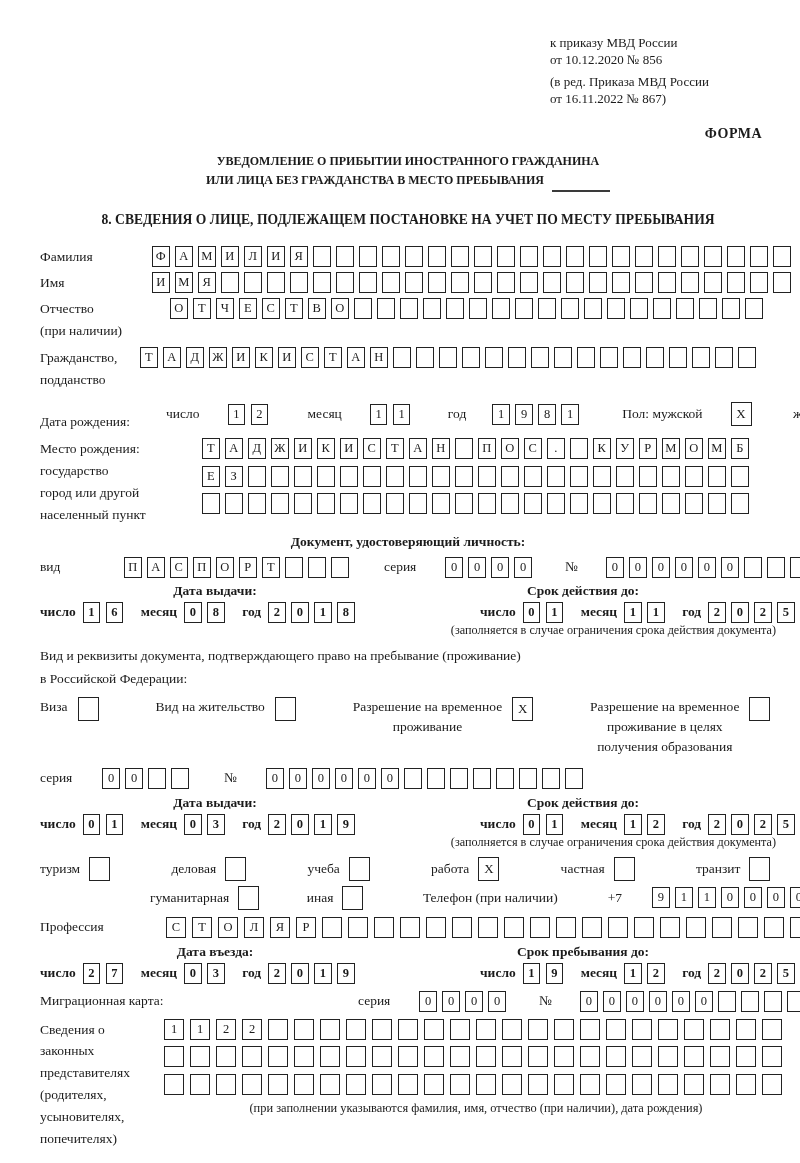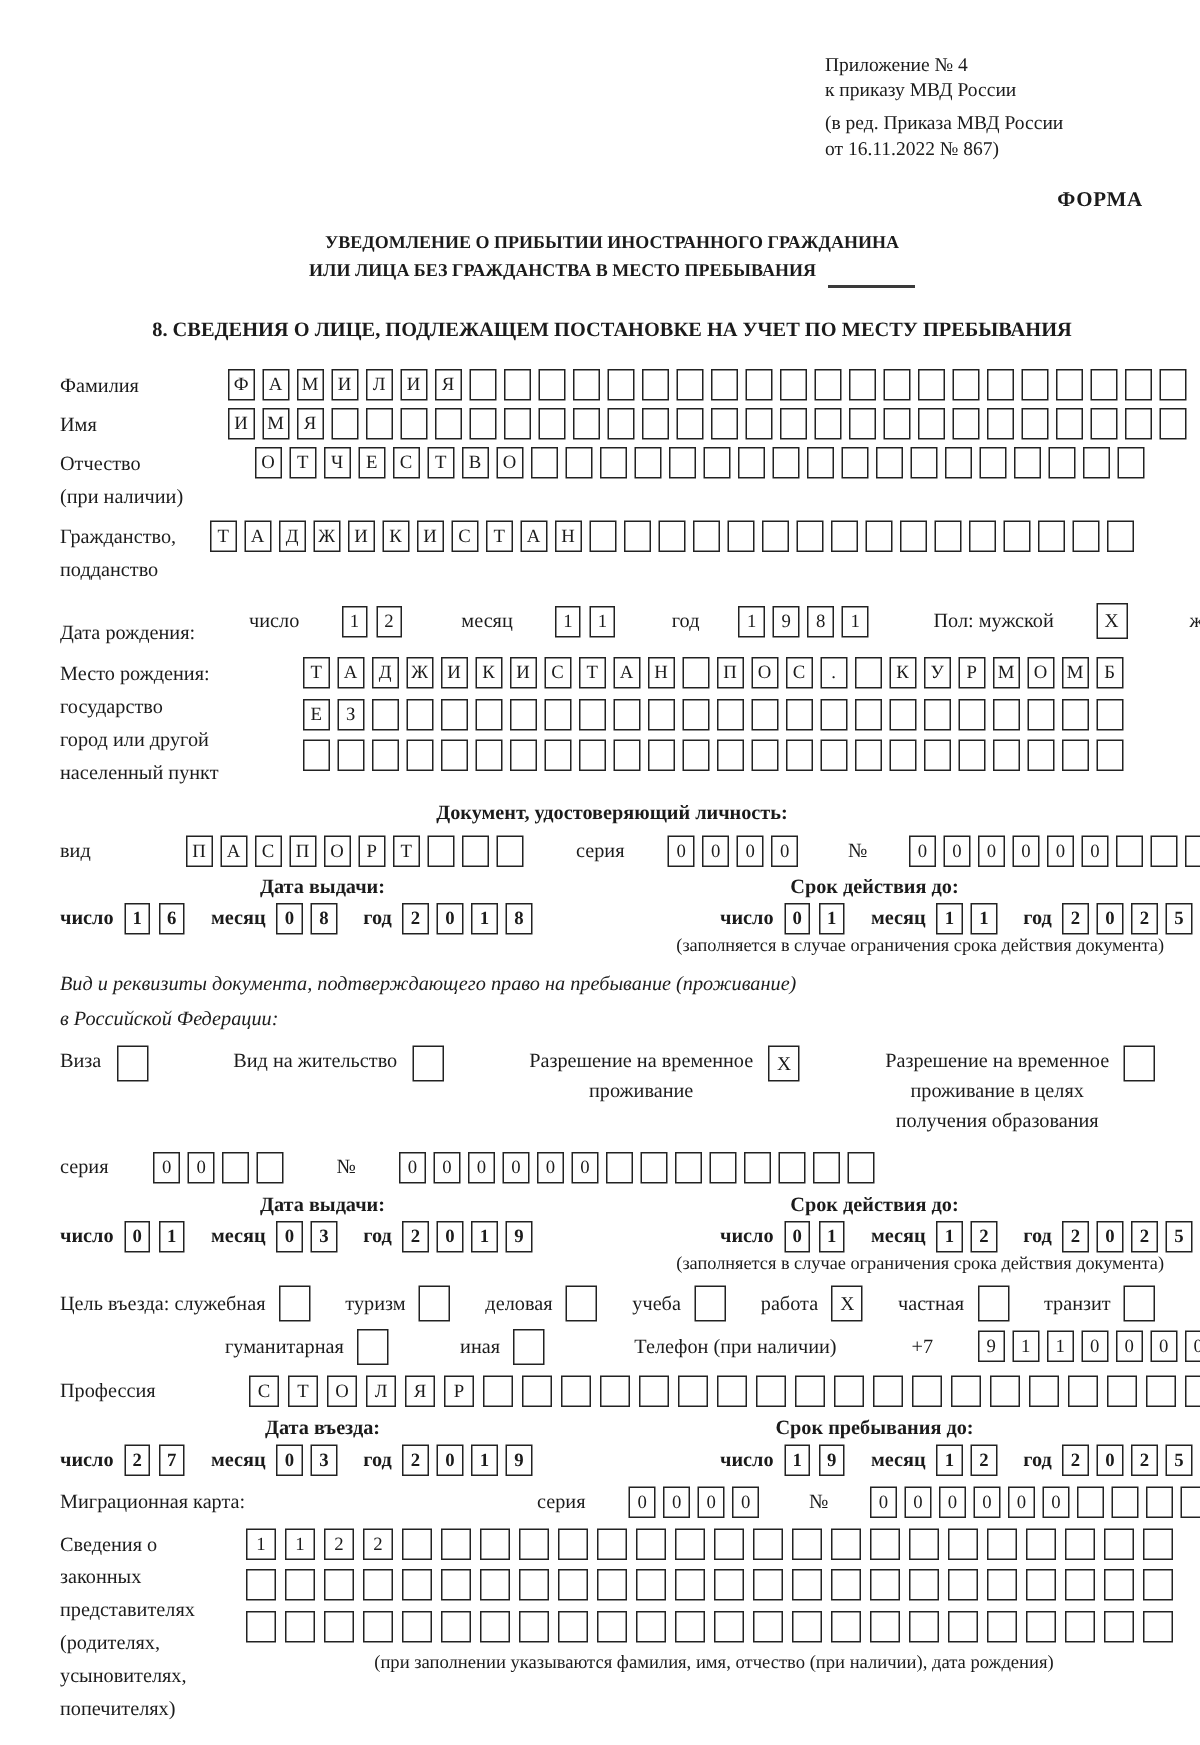--- a/index.html
+++ b/index.html
@@ -41,22 +41,22 @@
   .lblcol{flex:none;font-size:13.5px;line-height:1.62;}
   .boxrows .boxes{margin-bottom:6.5px;}
   .repnote{font-size:12.4px;text-align:center;margin-top:4px;}
 </style>
 </head>
 <body>
 
 <div class="page">
 
   <div class="appendix">
-    <div>Приложение № 4</div>
     <div>к приказу МВД России</div>
+    <div>от 10.12.2020 № 856</div>
     <div class="grp2">(в ред. Приказа МВД России</div>
     <div>от 16.11.2022 № 867)</div>
   </div>
 
   <div class="forma">ФОРМА</div>
 
   <div class="title">
     <div>УВЕДОМЛЕНИЕ О ПРИБЫТИИ ИНОСТРАННОГО ГРАЖДАНИНА</div>
     <div><span>ИЛИ ЛИЦА БЕЗ ГРАЖДАНСТВА В МЕСТО ПРЕБЫВАНИЯ</span><span class="uline">&nbsp;</span></div>
   </div>
@@ -398,21 +398,21 @@
       <div class="boxes">
           <span class="cell">2</span>
           <span class="cell">0</span>
           <span class="cell">2</span>
           <span class="cell">5</span>
         </div>
     </div>
   </div>
   <div class="note">(заполняется в случае ограничения срока действия документа)</div>
 
-  <div class="fs" style="margin-top:6px;line-height:1.7;font-style:italic;">
+  <div class="fs" style="margin-top:6px;line-height:1.7;">
     <div>Вид и реквизиты документа, подтверждающего право на пребывание (проживание)</div>
     <div>в Российской Федерации:</div>
   </div>
 
   <div class="spreadt">
     <div class="cbit">
       <div class="mll">Виза</div>
       <div class="boxes cb">
           <span class="cell"></span>
         </div>
@@ -511,26 +511,20 @@
           <span class="cell">2</span>
           <span class="cell">0</span>
           <span class="cell">2</span>
           <span class="cell">5</span>
         </div>
     </div>
   </div>
   <div class="note">(заполняется в случае ограничения срока действия документа)</div>
 
   <div class="spread">
-    <div class="cbi">
-      <span class="lbl">Цель въезда: служебная</span>
-      <div class="boxes cb">
-          <span class="cell"></span>
-        </div>
-    </div>
     <div class="cbi">
       <span class="lbl">туризм</span>
       <div class="boxes cb">
           <span class="cell"></span>
         </div>
     </div>
     <div class="cbi">
       <span class="lbl">деловая</span>
       <div class="boxes cb">
           <span class="cell"></span>

